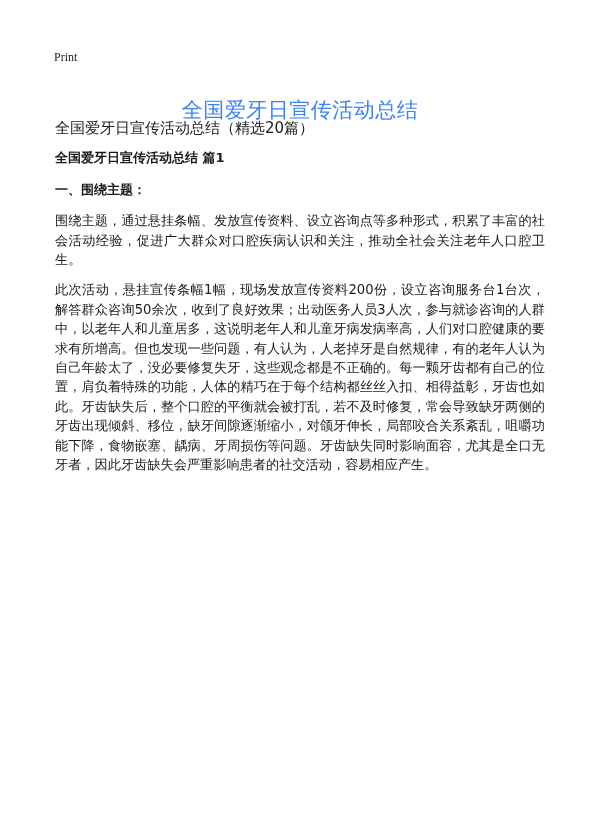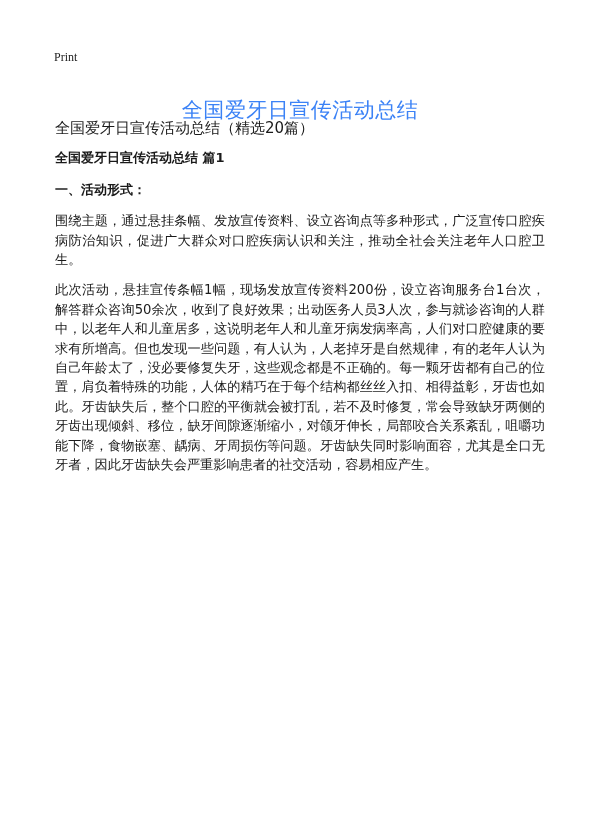--- a/index.html
+++ b/index.html
@@ -73,19 +73,19 @@
 
   <h1 class="doc-title">全国爱牙日宣传活动总结</h1>
 
   <div class="content">
     <p class="subtitle">全国爱牙日宣传活动总结（精选20篇）</p>
 
 
     <p class="section-title">全国爱牙日宣传活动总结 篇1</p>
 
 
-    <p class="section-title">一、活动形式：</p>
-    <p class="para">围绕主题，通过悬挂条幅、发放宣传资料、设立咨询点等多种形式，广泛宣传口腔疾病防治知识，促进广大群众对口腔疾病认识和关注，推动全社会关注老年人口腔卫生。</p>
+    <p class="section-title">一、围绕主题：</p>
+    <p class="para">围绕主题，通过悬挂条幅、发放宣传资料、设立咨询点等多种形式，积累了丰富的社会活动经验，促进广大群众对口腔疾病认识和关注，推动全社会关注老年人口腔卫生。</p>
 
     <p class="para">此次活动，悬挂宣传条幅1幅，现场发放宣传资料200份，设立咨询服务台1台次，解答群众咨询50余次，收到了良好效果；出动医务人员3人次，参与就诊咨询的人群中，以老年人和儿童居多，这说明老年人和儿童牙病发病率高，人们对口腔健康的要求有所增高。但也发现一些问题，有人认为，人老掉牙是自然规律，有的老年人认为自己年龄太了，没必要修复失牙，这些观念都是不正确的。每一颗牙齿都有自己的位置，肩负着特殊的功能，人体的精巧在于每个结构都丝丝入扣、相得益彰，牙齿也如此。牙齿缺失后，整个口腔的平衡就会被打乱，若不及时修复，常会导致缺牙两侧的牙齿出现倾斜、移位，缺牙间隙逐渐缩小，对颌牙伸长，局部咬合关系紊乱，咀嚼功能下降，食物嵌塞、龋病、牙周损伤等问题。牙齿缺失同时影响面容，尤其是全口无牙者，因此牙齿缺失会严重影响患者的社交活动，容易相应产生。</p>
 
   </div>
 </div>
 
 </body></html>

